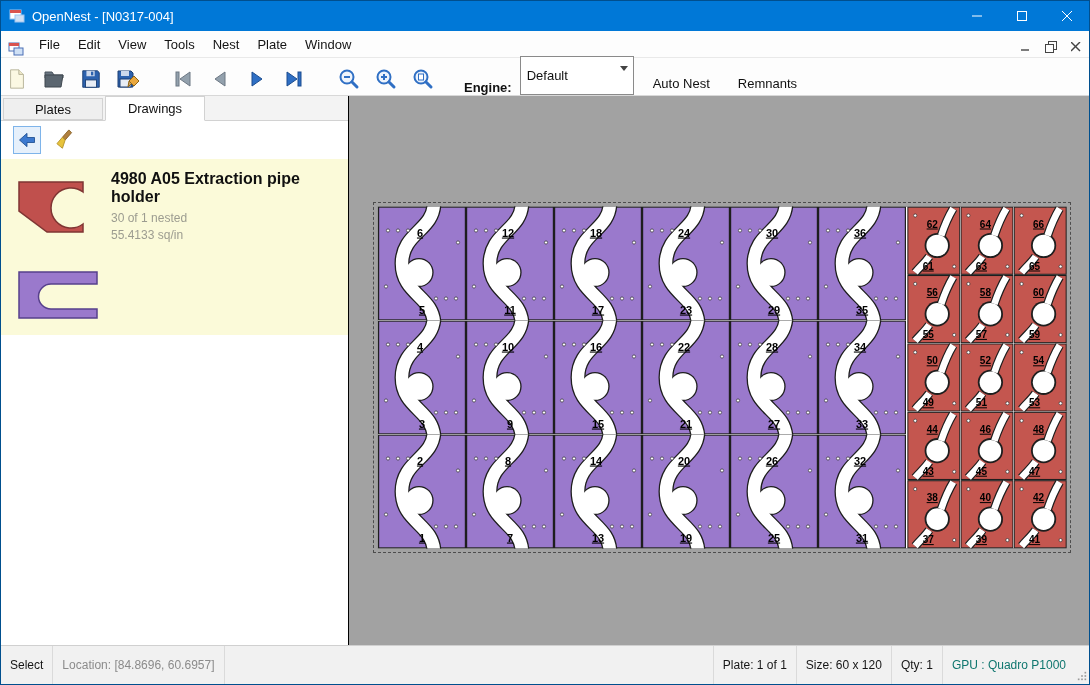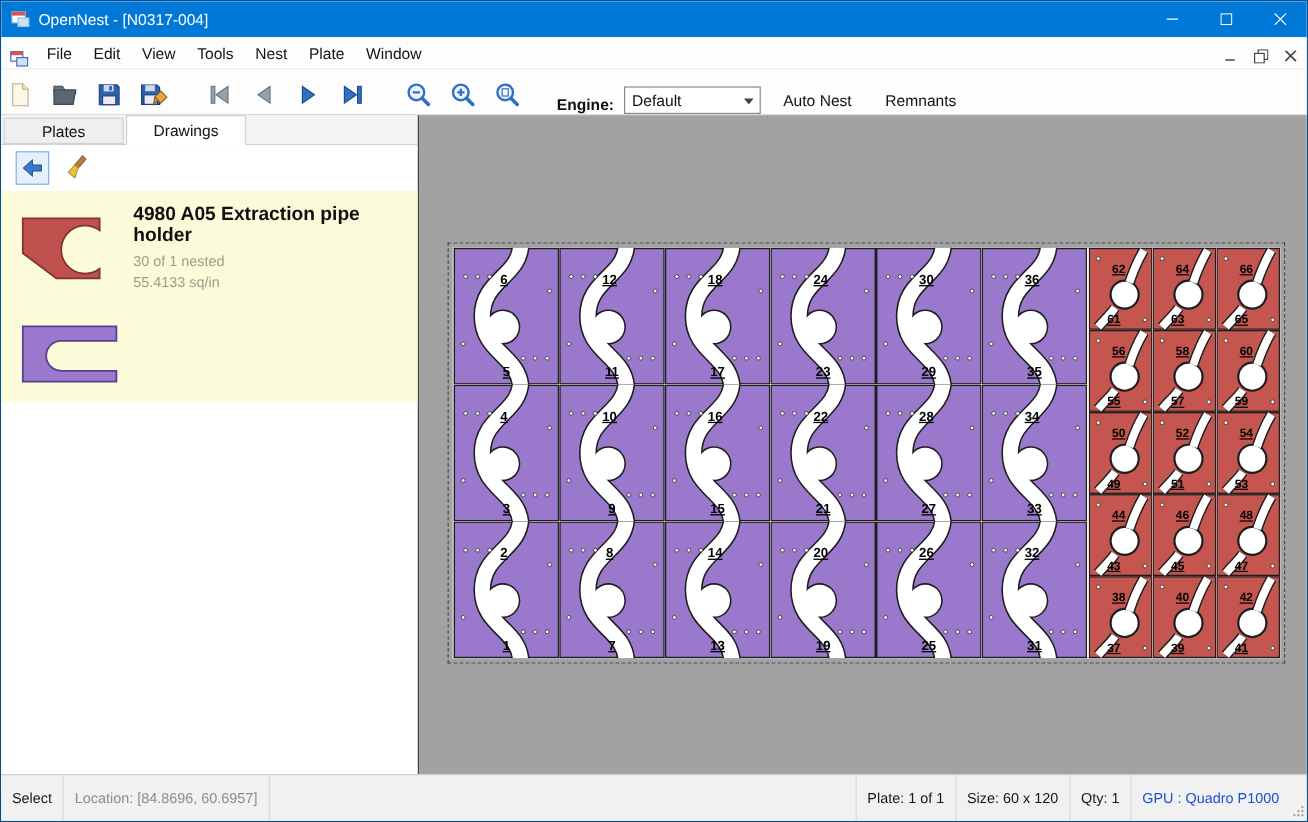--- a/index.html
+++ b/index.html
@@ -18,21 +18,21 @@
   
   .menubar{position:absolute;left:0;top:30px;right:0;height:27px;background:#fdfdfd;border-bottom:1px solid #e9e9e9;display:flex;align-items:flex-end;}
   .mdi-ico{margin:0 6px 0 7px;display:flex;}
   .menu-item{padding:5px 9px;font-size:13px;color:#141414;}
   .mdi-btn{width:23px;height:21px;display:flex;align-items:center;justify-content:center;margin-right:2px;}
   
   .toolbar{position:absolute;left:0;top:57px;right:0;height:38px;background:#fdfdfd;border-bottom:1px solid #d8d8d8;display:flex;align-items:flex-end;}
   .tb-btn{width:32px;height:32px;display:flex;align-items:center;justify-content:center;margin-right:5px;}
   .group-gap{width:18px;}
   .engine-label{font-weight:bold;margin:0 8px 0 20px;}
-  .combo{width:114px;height:23px;border:1px solid #8a8a8a;background:#fff;display:flex;align-items:center;padding:0 6px;position:relative;}
+  .combo{width:114px;height:39px;border:1px solid #8a8a8a;background:#fff;display:flex;align-items:center;padding:0 6px;position:relative;}
   .combo .caret{position:absolute;right:5px;top:9px;width:0;height:0;border-left:4px solid transparent;border-right:4px solid transparent;border-top:5px solid #444;}
   .flat-btn{padding:4px 9px;margin-left:10px;color:#111;}
   
   .content{position:absolute;left:0;top:95px;right:0;bottom:25px;display:flex;}
   .left-panel{width:348px;flex:0 0 348px;background:#fff;border-right:1px solid #000000;display:flex;flex-direction:column;}
   .tabstrip{height:25px;background:#f3f3f3;border-bottom:1px solid #d2d2d2;display:flex;align-items:flex-end;padding-left:2px;}
   .tab{height:22px;min-width:100px;display:flex;align-items:center;justify-content:center;background:#efefef;border:1px solid #d2d2d2;margin-right:2px;font-size:13px;}
   .tab.active{background:#fff;height:25px;border-bottom:1px solid #fff;margin-bottom:-1px;z-index:2;}
   .panel-toolbar{height:38px;display:flex;align-items:center;gap:12px;padding-left:12px;background:#fff;}
   .pt-btn{width:28px;height:28px;display:flex;align-items:center;justify-content:center;}
@@ -46,21 +46,21 @@
   .plate-wrap{position:absolute;left:28px;top:110px;width:690px;height:343px;outline:1px dashed #4d4d4d;outline-offset:3px;background:#fff;}
   
   .pn{font-family:"Liberation Sans",sans-serif;font-weight:bold;font-size:11px;text-anchor:middle;fill:#000;text-decoration:underline;}
   .rn{font-size:10px;}
   
   .statusbar{position:absolute;left:0;right:0;bottom:0;height:39px;background:#f1f1f1;border-top:1px solid #d0d0d0;display:flex;align-items:stretch;font-size:12px;}
   .sb{display:flex;align-items:center;padding:0 9px;border-right:1px solid #dadada;white-space:nowrap;color:#161616;}
   .sb.loc{color:#8b8b8b;}
   .sb-fill{flex:1;}
   .sb.rcell{border-right:none;border-left:1px solid #dadada;}
-  .sb.gpu{color:#1d4ed8;}
+  .sb.gpu{color:#0f766e;}
   .grip{width:14px;display:flex;align-items:flex-end;justify-content:flex-end;padding:2px;}
 </style>
 </head>
 <body>
 
 <div class="window">
 
   <div class="titlebar">
     <span class="app-ico">
       <svg width="16" height="16" viewBox="0 0 16 16">

